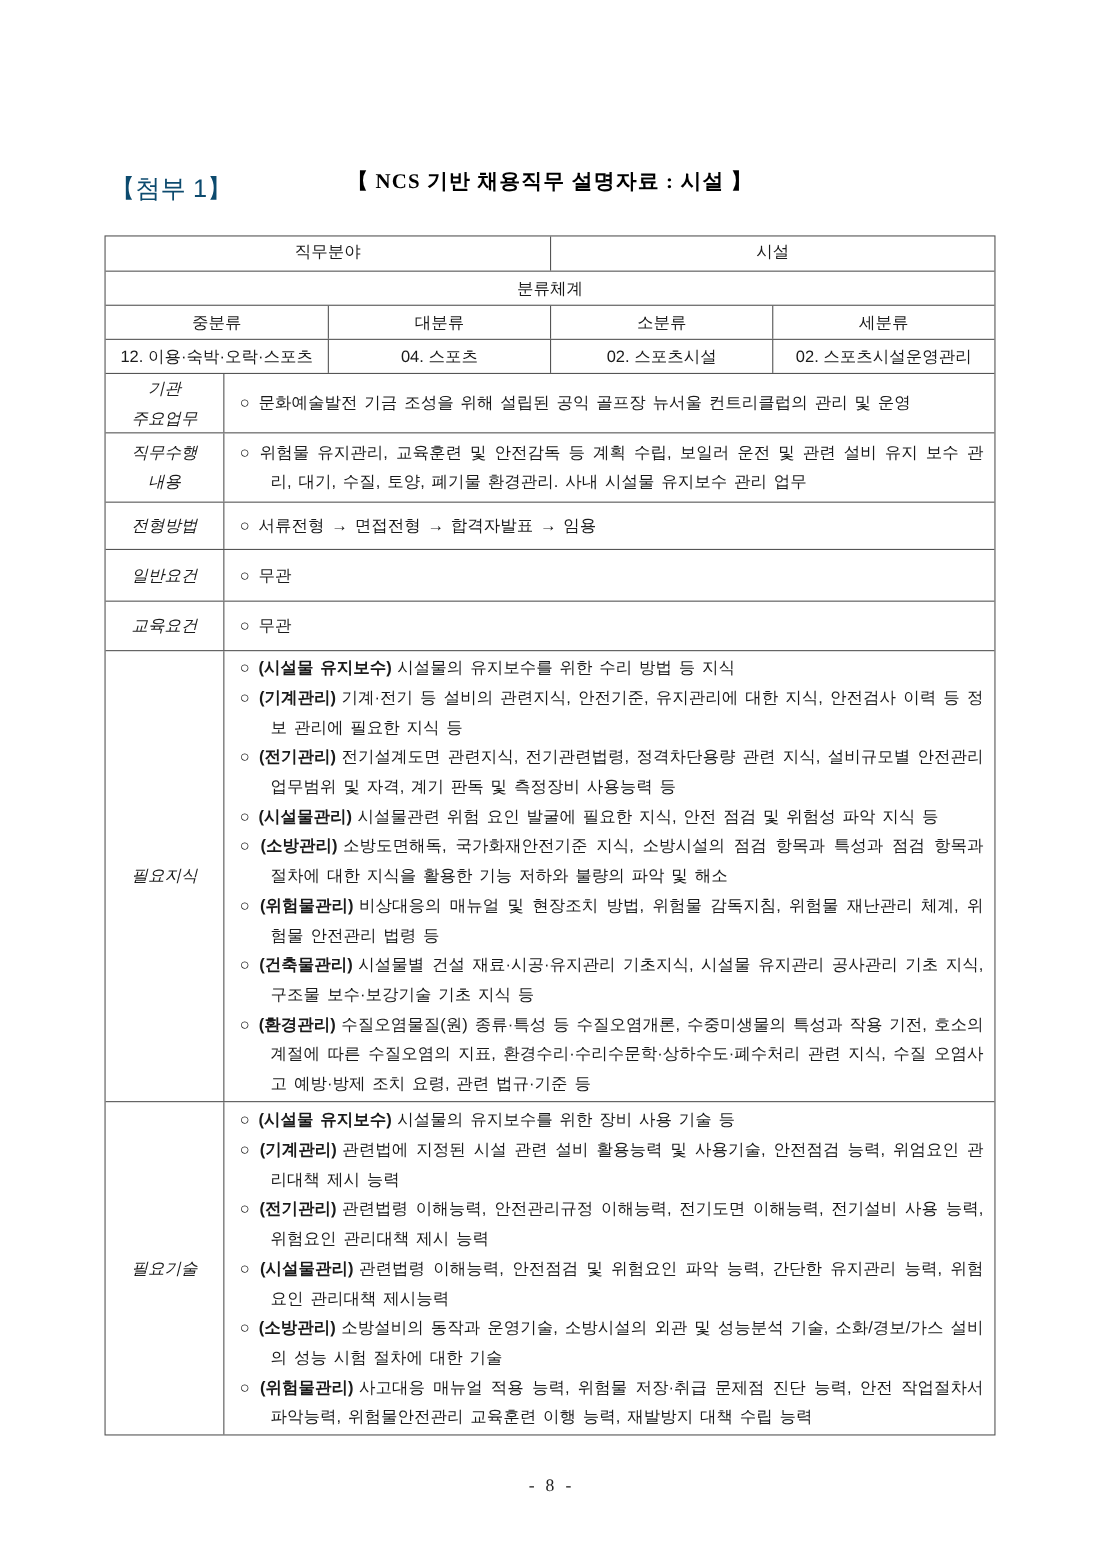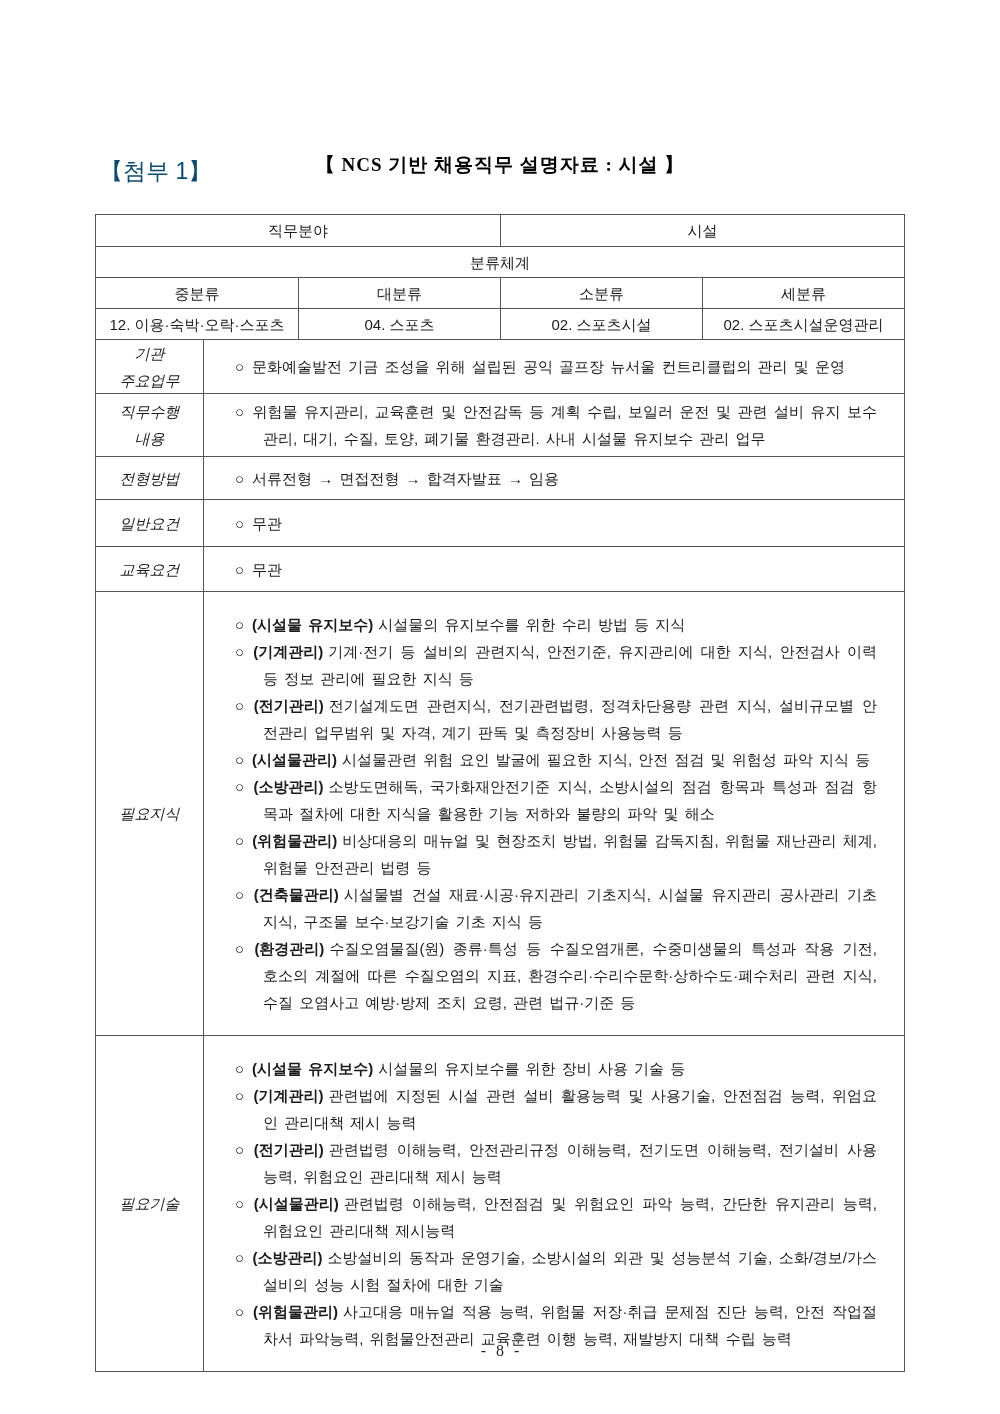--- a/index.html
+++ b/index.html
@@ -16,41 +16,41 @@
     position:absolute;left:0;right:0;top:152px;margin:0;text-align:center;
     font-family:"Liberation Serif",serif;font-size:19px;font-weight:700;color:#000;
     letter-spacing:1px;
   }
   .tbl{
     position:absolute;left:95px;top:214px;width:810px;
     border:1px solid #555;box-sizing:border-box;
     font-size:15px;line-height:27px;
   }
   .row{display:flex;border-top:1px solid #555;box-sizing:border-box;}
-  .row:first-child{border-top:none;}
+  .row:first-child{border-top:none;font-family:Liberation Mono, monospace;}
   .cell{
     box-sizing:border-box;border-left:1px solid #555;
     display:flex;flex-direction:column;justify-content:center;
     padding:2px 8px;min-width:0;
   }
   .cell:first-child{border-left:none;}
   .center{align-items:center;text-align:center;}
   .w-half{width:50%;}
   .w-quarter{width:25%;}
   .w-label{width:107px;flex:none;white-space:pre-line;font-style:italic;}
   .w-rest{flex:1;}
   .h31{height:31px;}
   .h54{height:54px;}
   .h63{height:63px;}
   .h43{height:43px;}
   .h47{height:47px;}
   .h45{height:45px;justify-content:flex-end;}
   .mh400{min-height:400px;}
   .mh303{min-height:303px;}
-  ul.blist{list-style:none;margin:17px;padding:0 2px 0 6px;}
+  ul.blist{list-style:none;margin:0;padding:0 2px 0 6px;}
   ul.blist li{
     padding-left:28px;text-indent:-28px;
     text-align:justify;word-spacing:2px;
   }
   .mk{margin-right:8px;}
   .bd{font-weight:700;margin-right:5px;}
   .page-number{
     position:absolute;left:0;right:0;top:1342px;text-align:center;
     font-family:"Liberation Serif",serif;font-size:16px;color:#222;
     word-spacing:6px;

